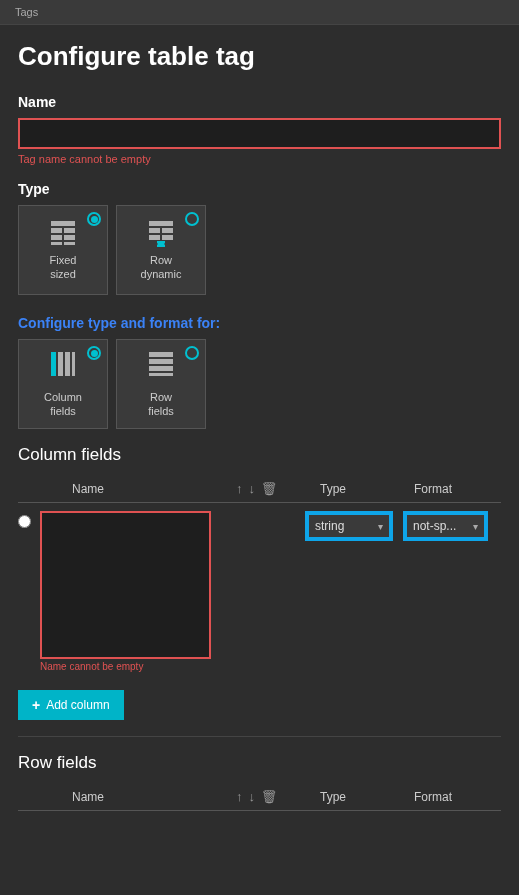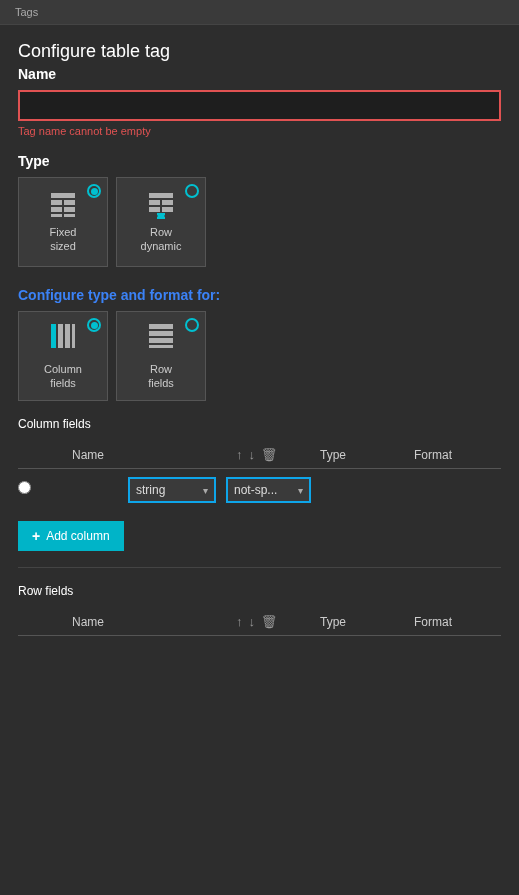--- a/index.html
+++ b/index.html
@@ -15,24 +15,24 @@
       background: #3a3a3a;
       padding: 6px 15px;
       font-size: 11px;
       color: #aaa;
       border-bottom: 1px solid #444;
     }
     .main {
       padding: 16px 18px;
     }
     .page-title {
-      font-size: 18px;
-      font-weight: 400;
-      color: #fff;
-      margin-bottom: 4px;
+      font-size: 26px;
+      font-weight: 700;
+      color: #fff;
+      margin-bottom: 22px;
     }
     .section-label {
       font-size: 14px;
       font-weight: 600;
       color: #fff;
       margin-bottom: 8px;
     }
     .name-section {
       margin-bottom: 16px;
     }
@@ -132,21 +132,21 @@
     }
     .divider {
       border: none;
       border-top: 1px solid #444;
       margin: 16px 0;
     }
     .fields-section {
       margin-bottom: 16px;
     }
     .fields-title {
-      font-size: 12px;
+      font-size: 17px;
       font-weight: 400;
       color: #fff;
       margin-bottom: 10px;
     }
     .fields-header {
       display: flex;
       align-items: center;
       padding: 6px 0;
       border-bottom: 1px solid #555;
       gap: 4px;
@@ -187,21 +187,21 @@
       font-size: 12px;
       outline: none;
     }
     .row-error {
       color: #e05252;
       font-size: 10px;
       margin-top: 2px;
     }
     .dropdown {
       background: #3a3a3a;
-      border: 2px solid #0ea5e9;
+      border: 4px solid #0ea5e9;
       color: #ddd;
       padding: 4px 6px;
       font-size: 12px;
       cursor: pointer;
       display: flex;
       align-items: center;
       justify-content: space-between;
     }
     .dropdown-type {
       flex: 0 0 88px;
@@ -346,20 +346,24 @@
       </div>
       <div class="fields-header-type">Type</div>
       <div class="fields-header-format">Format</div>
     </div>
 
     <div style="padding: 8px 0;">
       <div style="display:flex; align-items:flex-start; gap:6px;">
         <div style="margin-top:4px; flex:0 0 16px;">
           <input type="radio" style="accent-color: rgb(0, 192, 208);">
         </div>
+        <div style="display:flex; flex-direction:column; flex:0 0 150px;">
+          <input type="text" class="row-name-input" style="flex: 0 0 148px;" value="">
+          <div class="row-error">Name cannot be empty</div>
+        </div>
         <div style="flex:0 0 82px; display:flex; flex-direction:column; justify-content:flex-start; padding-top:0;">
         </div>
         <div class="dropdown dropdown-type">
           <span>string</span>
           <span class="dropdown-arrow">▾</span>
         </div>
         <div class="dropdown dropdown-format" style="margin-left:4px;">
           <span>not-sp...</span>
           <span class="dropdown-arrow">▾</span>
         </div>

